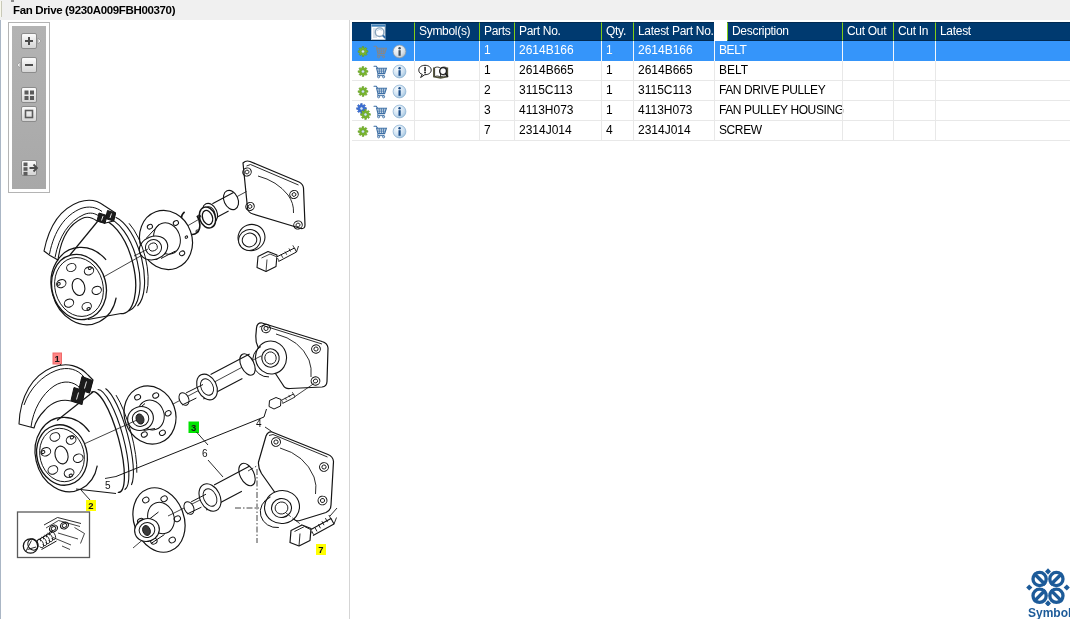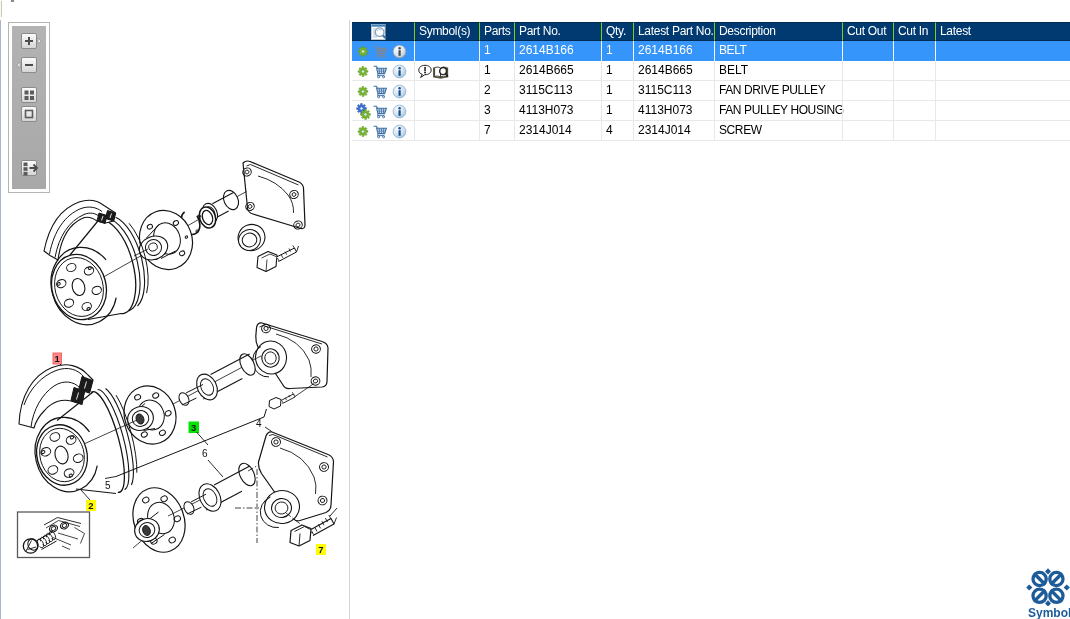--- a/index.html
+++ b/index.html
@@ -37,20 +37,23 @@
 #selrow .cell.first { border-left:none; }
 .desc { letter-spacing:-0.4px; }
 
 #logo { position:absolute; left:1026px; top:568px; width:44px; height:51px; }
 #logo .txt { position:absolute; left:2px; top:38px; font-size:12px;
   font-weight:bold; color:#1d5b99; letter-spacing:0px; }
 </style>
 </head>
 <body>
 <div id="page">
+  <div id="titlebar">
+      <span class="t">Fan Drive (9230A009FBH00370)</span>
+    </div>
   <div id="leftedge"></div>
   <div style="position:absolute;left:0;top:1px;width:2px;height:16px;background:#f8f8ec;border-right:1px solid #c9c9b8"></div>
   <div style="position:absolute;left:11px;top:0;width:3px;height:2px;background:#8a8a8a"></div>
   <div id="divider"></div>
 
   <div id="toolbox">
     <div id="toolbar">
     <svg width="34" height="163" viewBox="0 0 34 163">
       <defs>
         <linearGradient id="btng" x1="0" y1="0" x2="0" y2="1">
@@ -319,21 +322,21 @@
 </svg>
 
   <div id="grid">
 
     <div class="hdr" style="left:0;width:62px"></div>
     <div class="hdr sep" style="left:62px;width:65px">Symbol(s)</div>
     <div class="hdr sep" style="left:127px;width:35px">Parts</div>
     <div class="hdr sep" style="left:162px;width:87px">Part No.</div>
     <div class="hdr sep" style="left:249px;width:32px">Qty.</div>
     <div class="hdr sep" style="left:281px;width:81px">Latest Part No.</div>
-    <div class="hdr sep" style="left:362px;width:128px">Description</div>
+    <div class="hdr sep" style="left:375px;width:128px">Description</div>
     <div class="hdr sep" style="left:490px;width:51px">Cut Out</div>
     <div class="hdr sep" style="left:541px;width:42px">Cut In</div>
     <div class="hdr sep" style="left:583px;width:135px">Latest</div>
 
     <div id="selrow">
       <div class="cell first" style="left:0;width:62px"></div>
       <div class="cell" style="left:62px;width:65px"></div>
       <div class="cell" style="left:127px;width:35px">1</div>
       <div class="cell" style="left:162px;width:87px">2614B166</div>
       <div class="cell" style="left:249px;width:32px">1</div>

